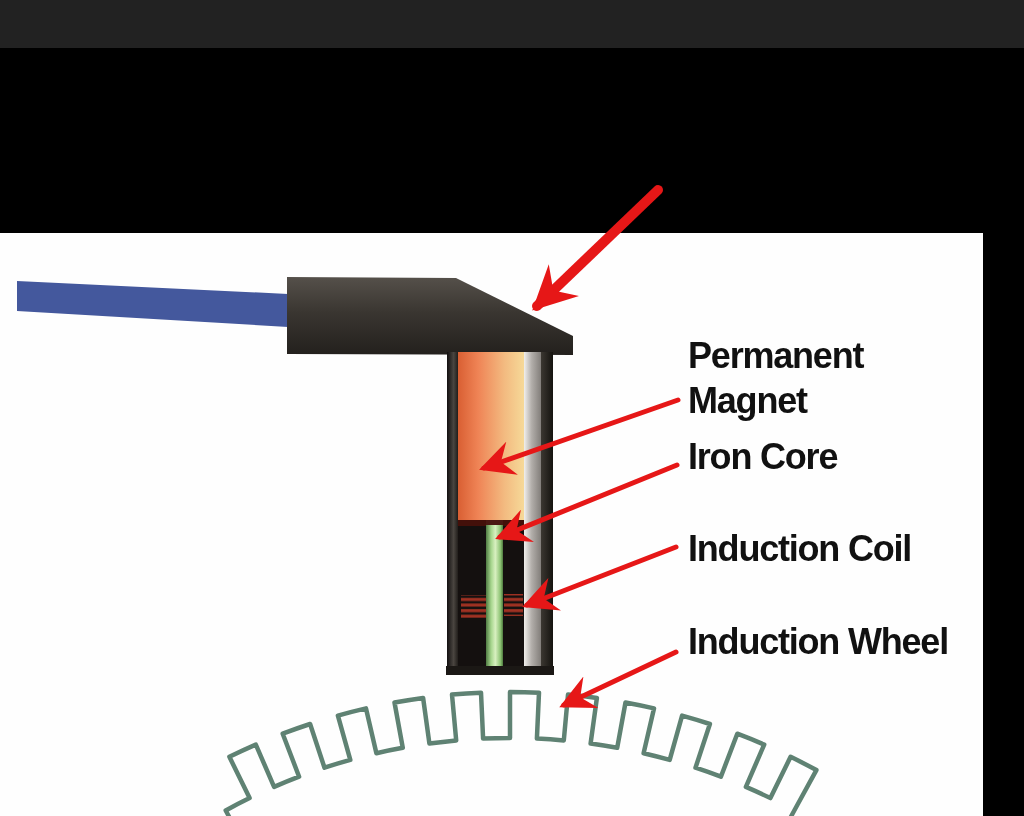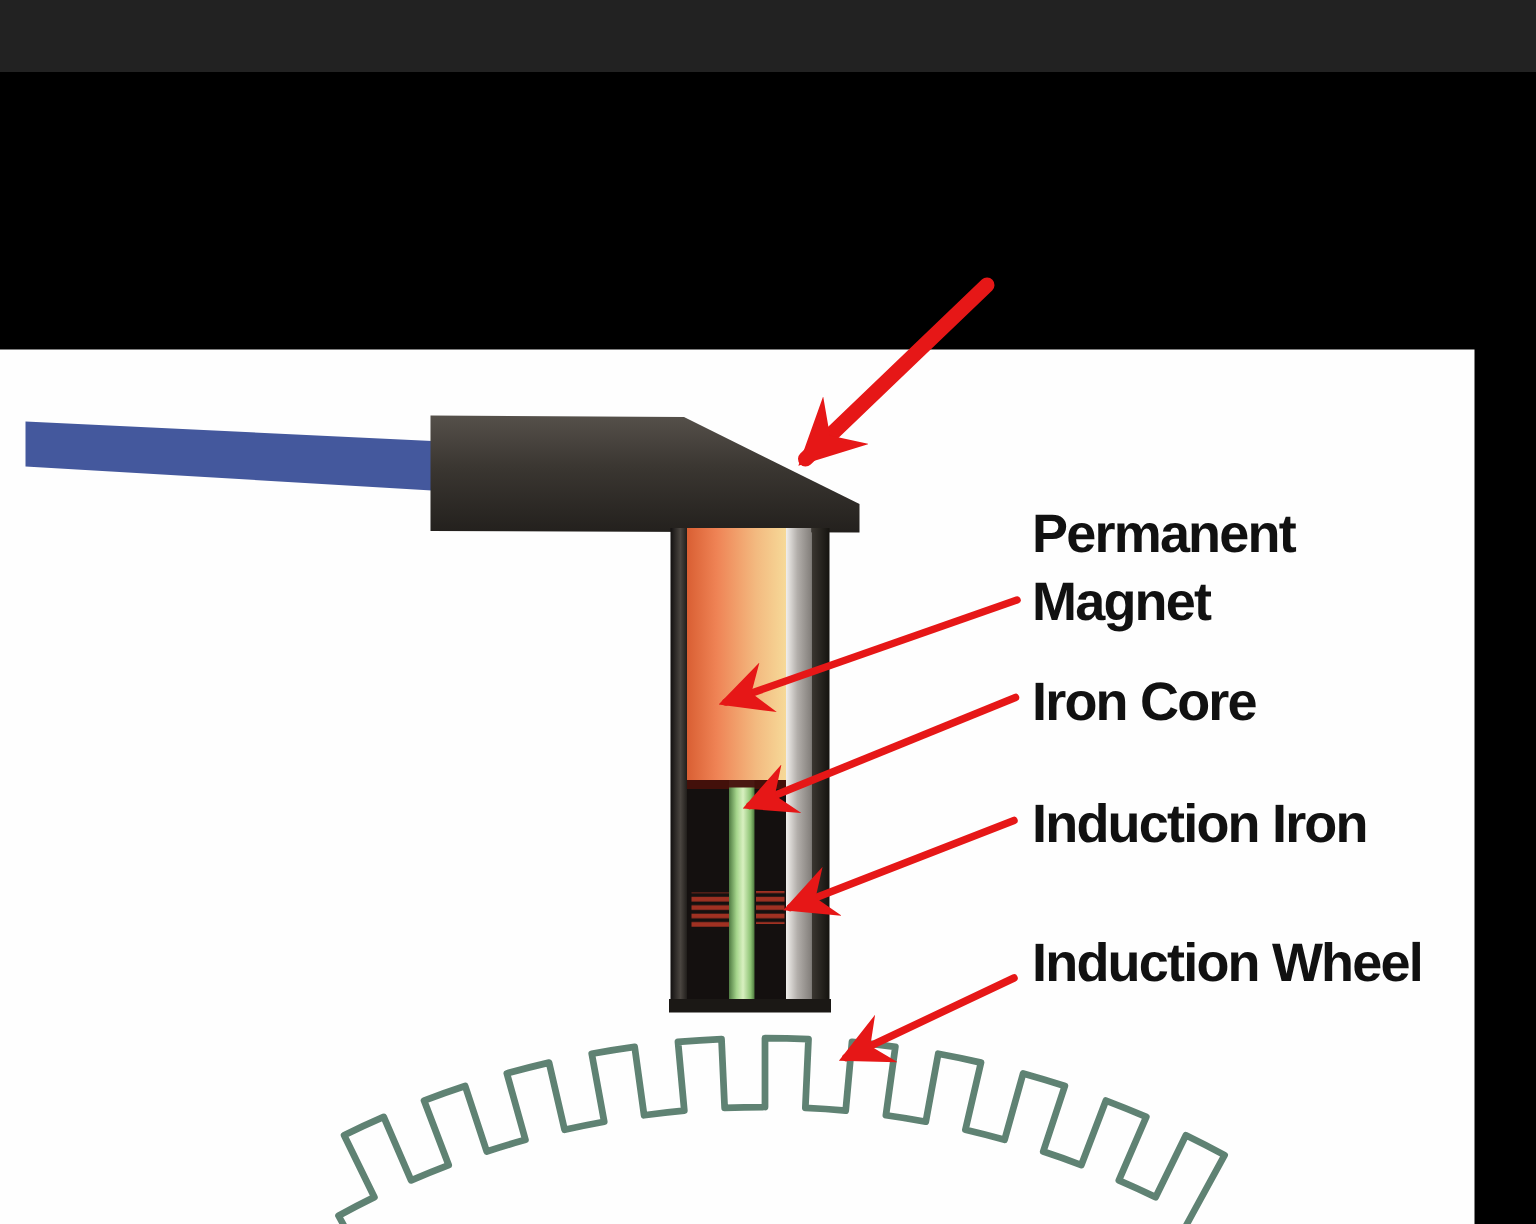--- a/index.html
+++ b/index.html
@@ -97,16 +97,16 @@
     <g>
       <line class="leader" x1="658" y1="142" x2="537" y2="258" stroke-width="10" stroke-linecap="round" marker-end="url(#ahBig)"></line>
       <line class="leader" x1="678" y1="352" x2="484" y2="420" stroke-width="5" stroke-linecap="round" marker-end="url(#ah)"></line>
       <line class="leader" x1="677" y1="417" x2="500" y2="489" stroke-width="5" stroke-linecap="round" marker-end="url(#ah)"></line>
       <line class="leader" x1="676" y1="499" x2="527" y2="557" stroke-width="5" stroke-linecap="round" marker-end="url(#ah)"></line>
       <line class="leader" x1="676" y1="604" x2="564" y2="657" stroke-width="5" stroke-linecap="round" marker-end="url(#ah)"></line>
     </g>
   </svg>
 
   <div class="label wrap" style="left:688px;top:285px;">Permanent Magnet</div>
-  <div class="label" style="left:688px;top:397px;text-align:right;">Iron Core</div>
-  <div class="label" style="left:688px;top:478px;">Induction Iron</div>
+  <div class="label" style="left:688px;top:386px;text-align:right;">Iron Core</div>
+  <div class="label" style="left:688px;top:478px;">Induction Coil</div>
   <div class="label" style="left:688px;top:571px;">Induction Wheel</div>
 </div>
 
 </body></html>

